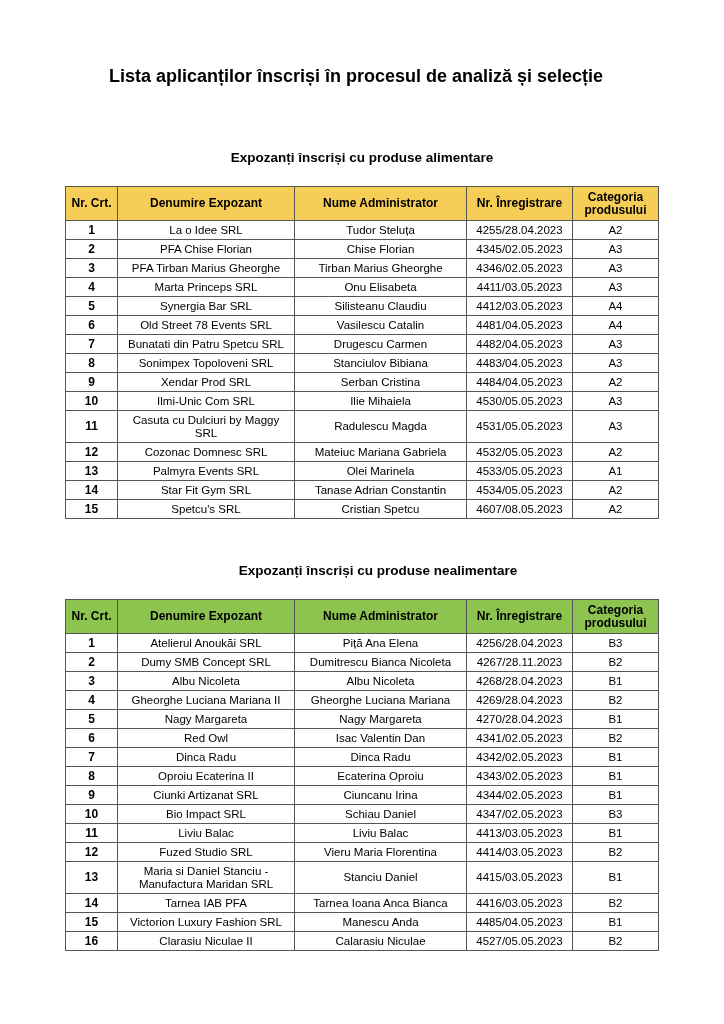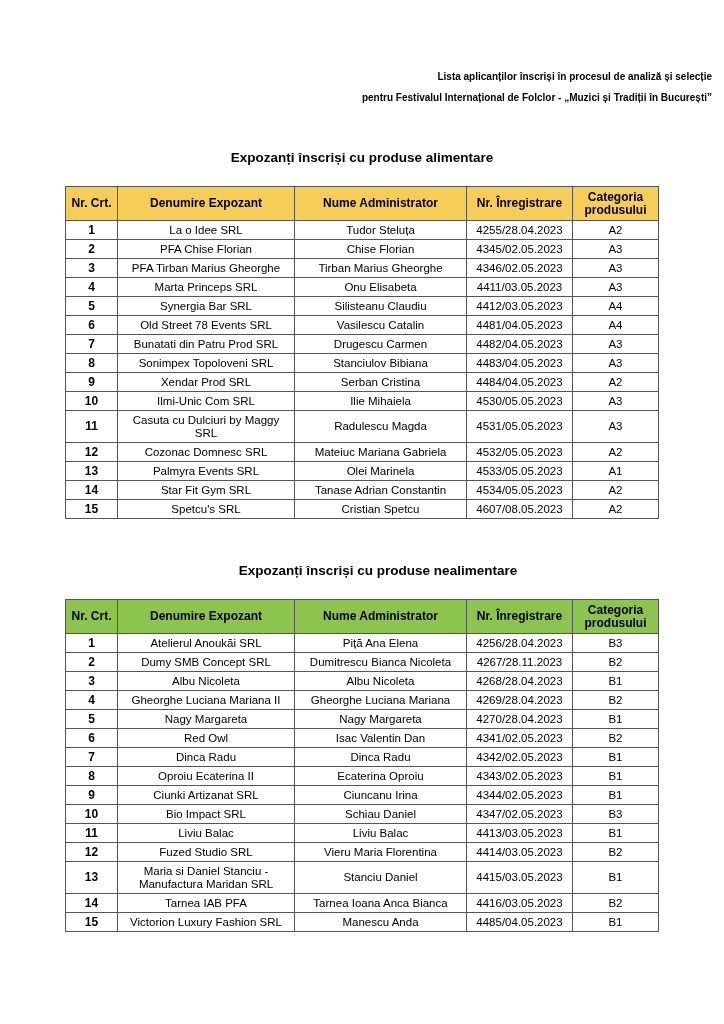--- a/index.html
+++ b/index.html
@@ -1,17 +1,17 @@
 <!DOCTYPE html>
 <html><head>
 <meta charset="utf-8">
 <style>
   html, body { margin: 0; padding: 0; background: #ffffff; }
   body { width: 724px; height: 1024px; position: relative; font-family: "Liberation Sans", sans-serif; color: #000; }
-  .title-block { position: absolute; top: 66px; left: 0; width: 712px; text-align: right; font-weight: bold; font-size: 10px; line-height: 21px; }
+  .title-block { position: absolute; top: 66px; left: 0; width: 712px; text-align: center; font-weight: bold; font-size: 18px; line-height: 21px; }
   .section-title { position: absolute; left: 0; width: 724px; text-align: center; font-weight: bold; font-size: 13.5px; }
   #sec1-title { top: 150px; }
   #sec2-title { top: 563px; padding-left: 16px; }
   table { position: absolute; left: 65px; width: 593px; border-collapse: collapse; font-size: 11.5px; table-layout: fixed; border-radius: 25px; }
   #table1 { top: 186px; }
   #table2 { top: 599px; }
   th, td { border: 1.3px solid #555; text-align: center; padding: 0 3px; line-height: 13px; }
   th { font-weight: bold; font-size: 12px; height: 33px; }
   td { height: 18px; }
   td.nr { font-weight: bold; font-size: 12px; }
@@ -22,21 +22,20 @@
   col.c3 { width: 172px; }
   col.c4 { width: 106px; }
   col.c5 { width: 86px; }
   td.tall { height: 31px; }
 </style>
 </head>
 <body>
 
 <div class="title-block">
   <div>Lista aplicanților înscriși în procesul de analiză și selecție</div>
-  <div>pentru Festivalul Internațional de Folclor - „Muzici și Tradiții în București”</div>
 </div>
 
 <div class="section-title" id="sec1-title">Expozanți înscriși cu produse alimentare</div>
 
 <table id="table1">
   <colgroup>
       <col class="c1">
       <col class="c2">
       <col class="c3">
       <col class="c4">
@@ -89,21 +88,21 @@
       </tr>
       <tr>
         <td class="nr">6</td>
         <td>Old Street 78 Events SRL</td>
         <td>Vasilescu Catalin</td>
         <td>4481/04.05.2023</td>
         <td>A4</td>
       </tr>
       <tr>
         <td class="nr">7</td>
-        <td>Bunatati din Patru Prod SRL</td>
+        <td>Bunatati din Patru Spetcu SRL</td>
         <td>Drugescu Carmen</td>
         <td>4482/04.05.2023</td>
         <td>A3</td>
       </tr>
       <tr>
         <td class="nr">8</td>
         <td>Sonimpex Topoloveni SRL</td>
         <td>Stanciulov Bibiana</td>
         <td>4483/04.05.2023</td>
         <td>A3</td>
@@ -278,14 +277,21 @@
         <td>4416/03.05.2023</td>
         <td>B2</td>
       </tr>
       <tr>
         <td class="nr">15</td>
         <td>Victorion Luxury Fashion SRL</td>
         <td>Manescu Anda</td>
         <td>4485/04.05.2023</td>
         <td>B1</td>
       </tr>
+      <tr>
+        <td class="nr">16</td>
+        <td>Clarasiu Niculae II</td>
+        <td>Calarasiu Niculae</td>
+        <td>4527/05.05.2023</td>
+        <td>B2</td>
+      </tr>
     </tbody>
 </table>
 
 </body></html>

